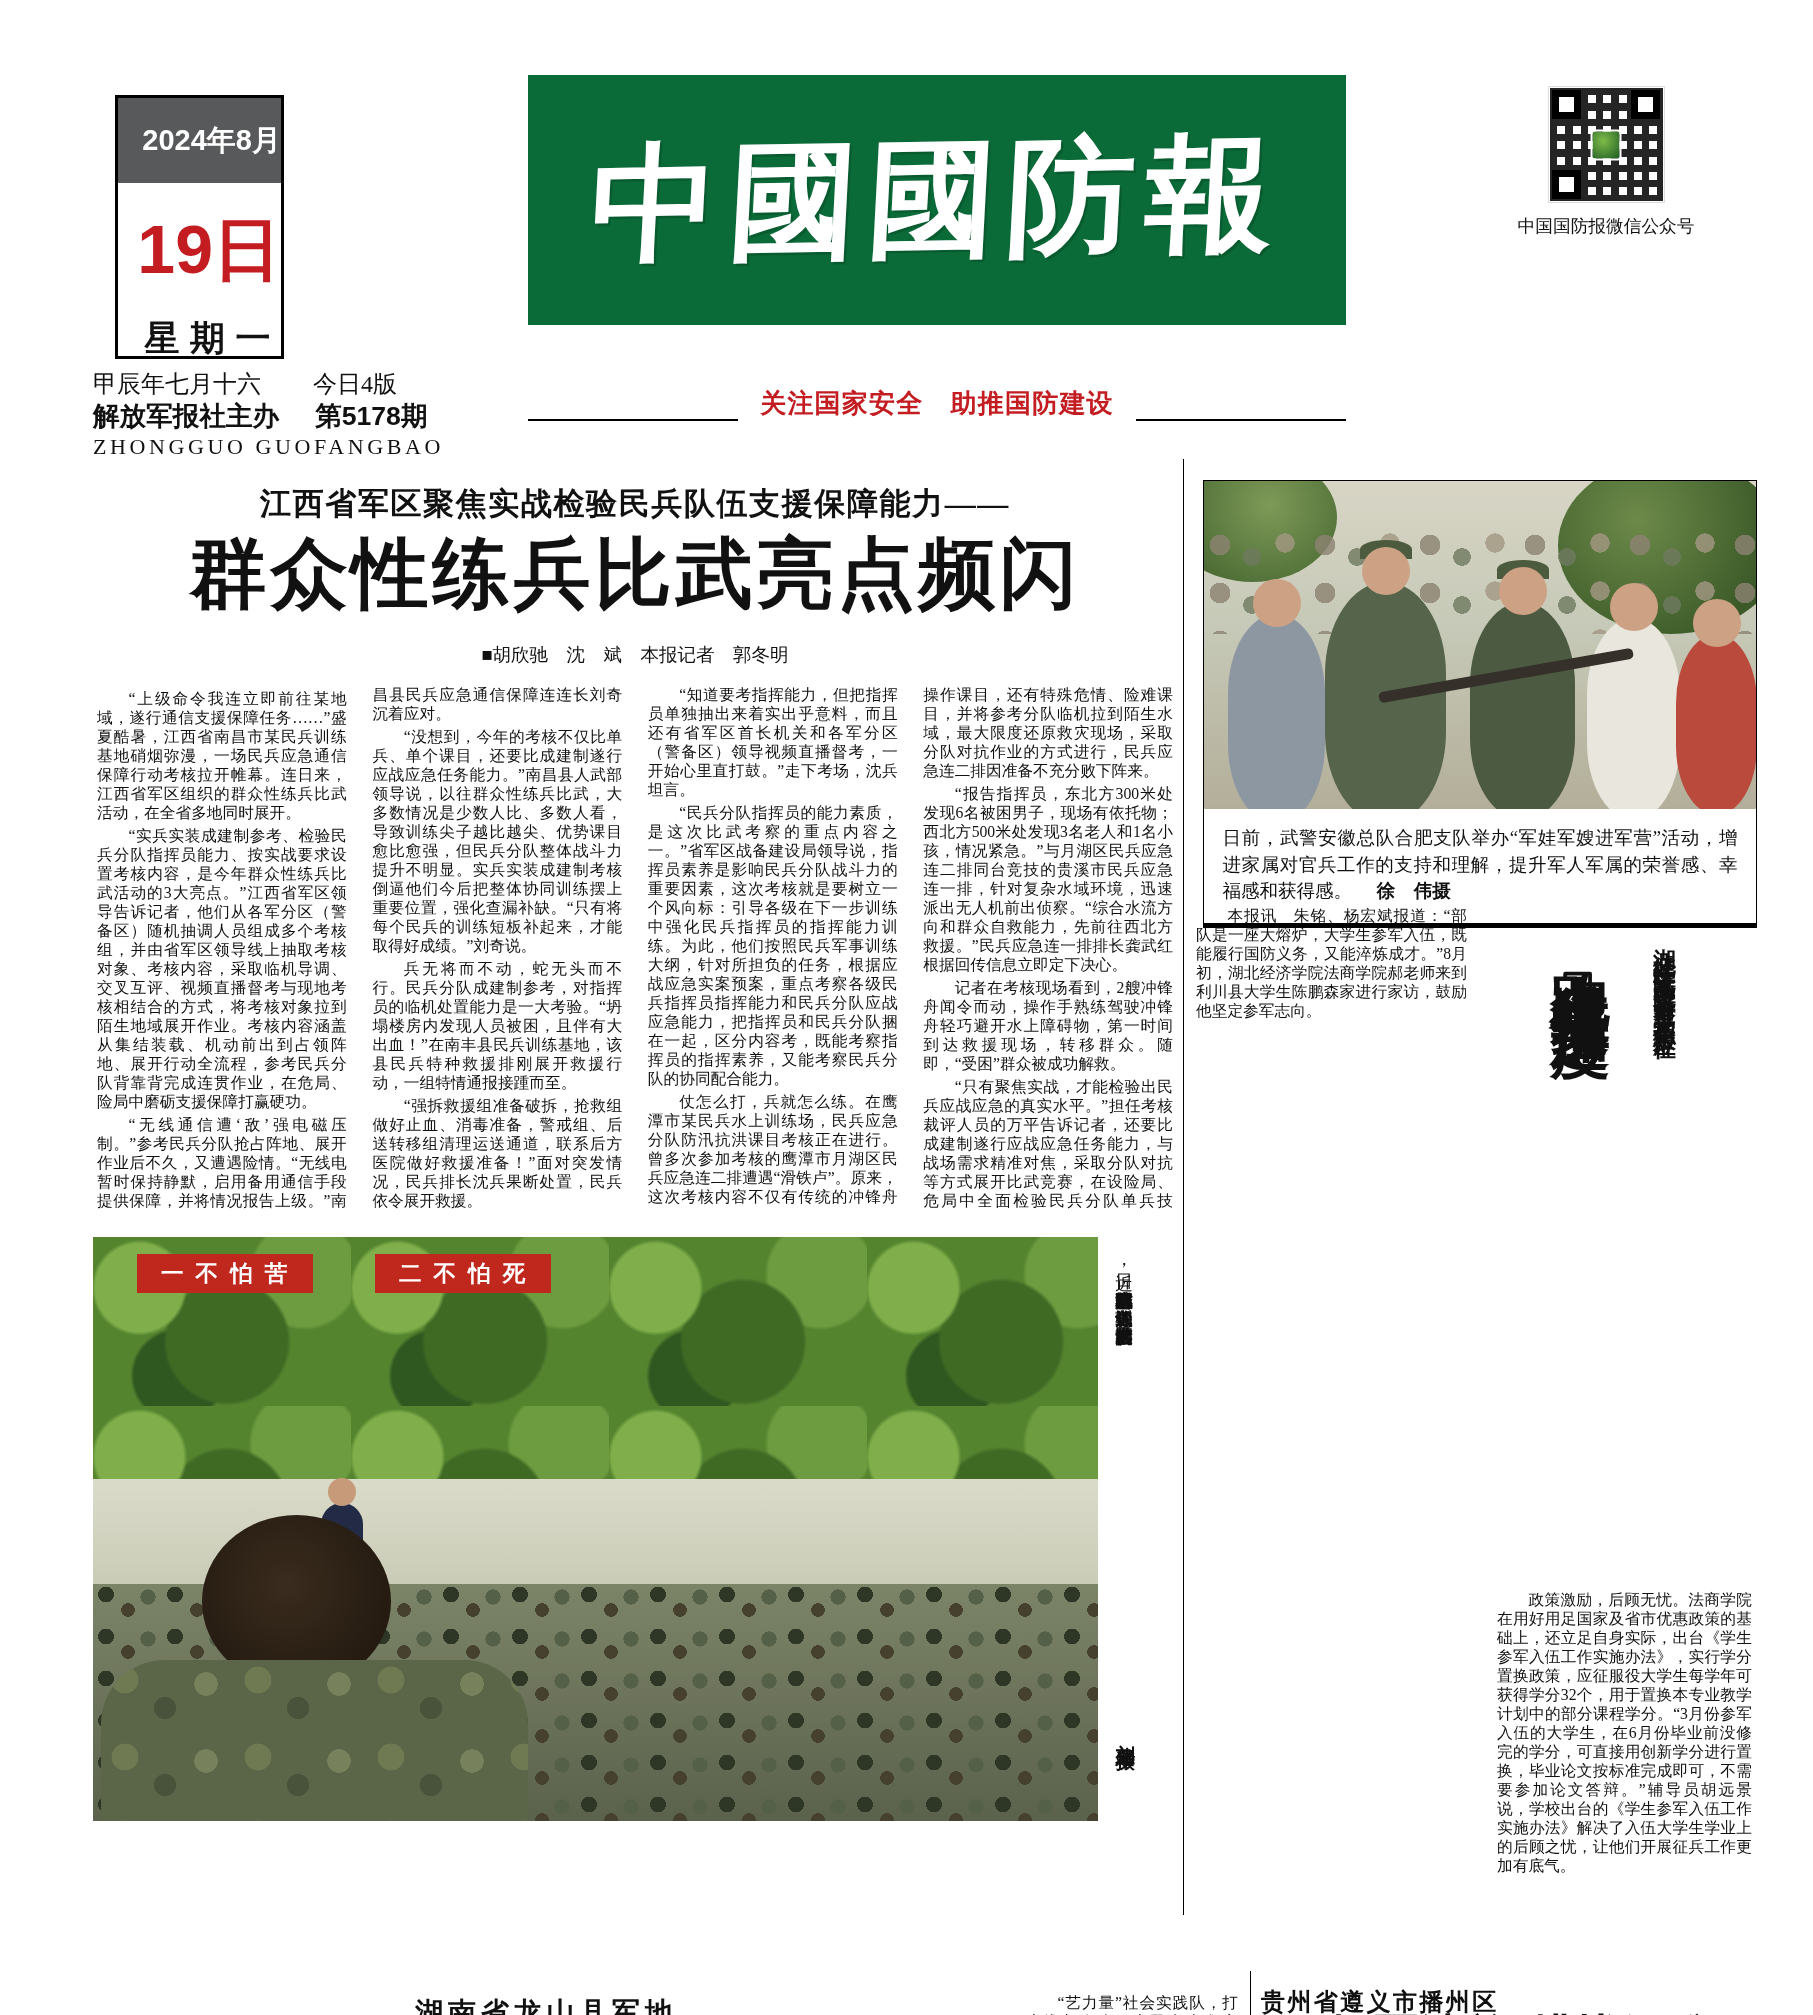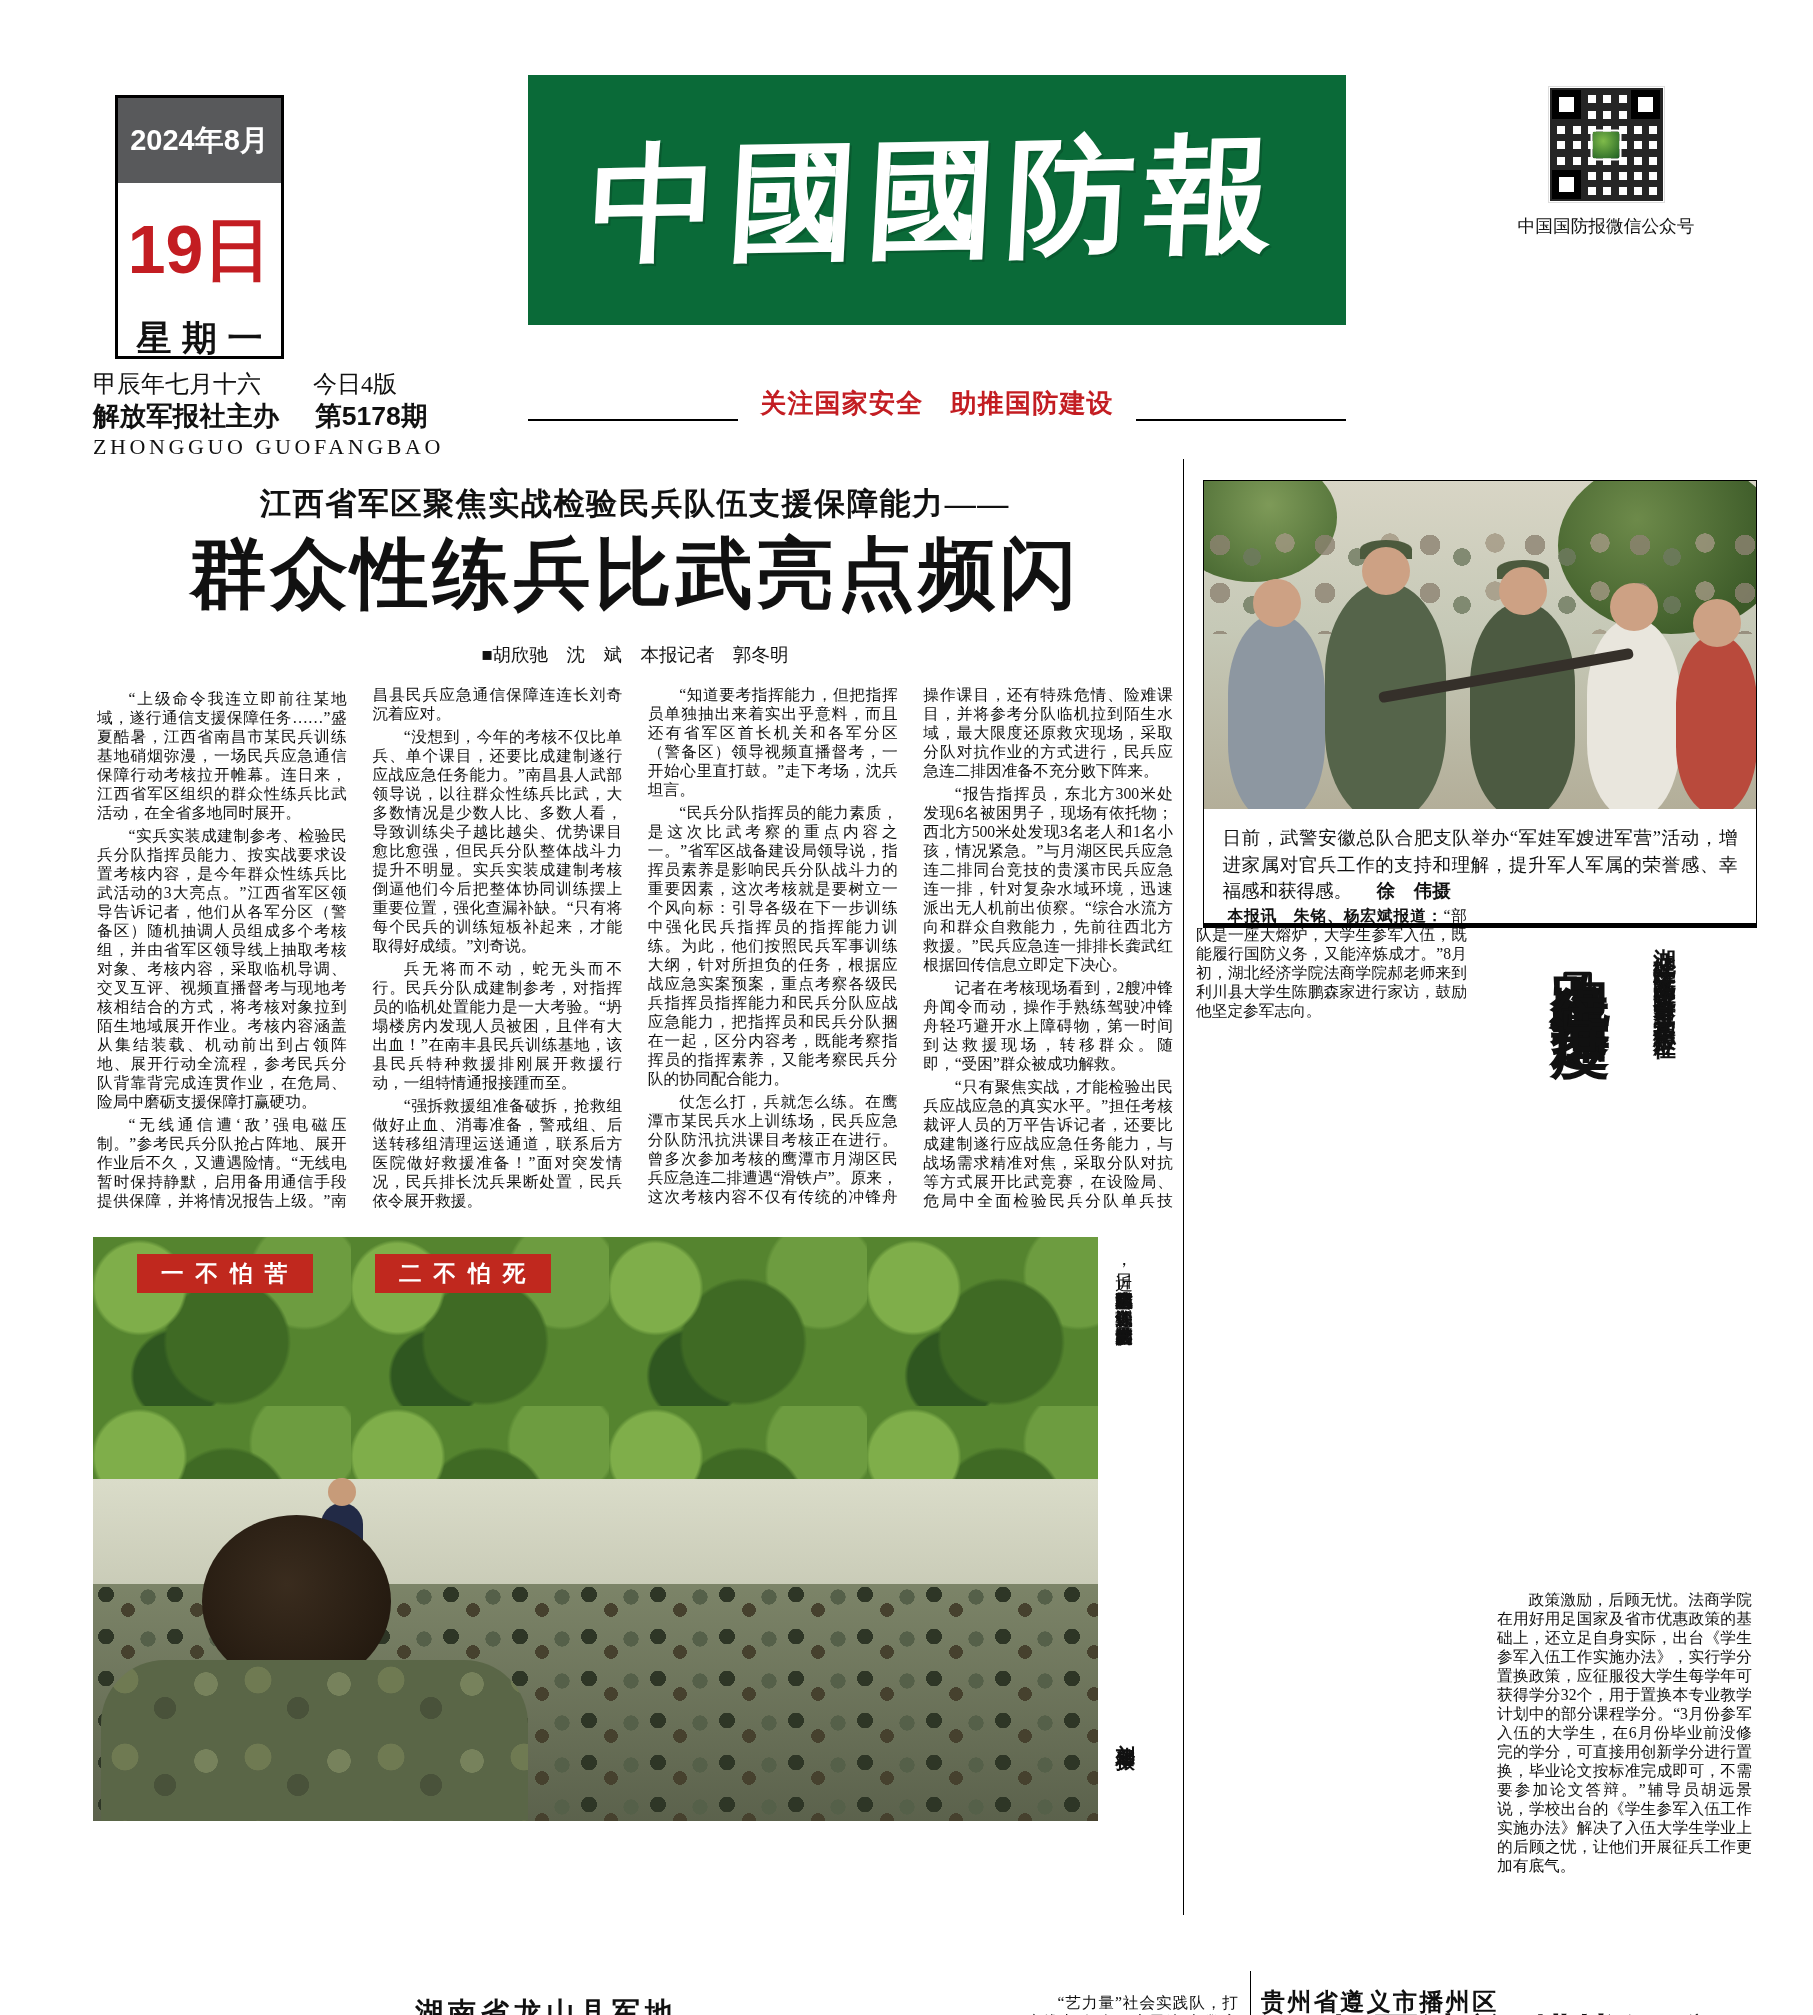--- a/index.html
+++ b/index.html
@@ -6,21 +6,21 @@
   :root{
     --serif:"Liberation Serif","DejaVu Serif",serif;
     --sans:"Liberation Sans","DejaVu Sans",sans-serif;
   }
   *{box-sizing:border-box;margin:0;padding:0}
   body{background:#888;font-family:var(--serif);color:#111}
   #page{position:relative;width:1813px;height:2532px;background:#fff;overflow:hidden;margin:0 auto}
   .abs{position:absolute}
 
   
-  .calendar{left:115px;top:95px;width:169px;height:264px;border:3.6px solid #000;background:#fff;text-align:center}
+  .calendar{left:115px;top:95px;width:169px;height:264px;border:3.6px solid #000;background:#fff;text-align:right}
   .cal-month{height:85px;background:var(--calendar_gray,#58595b);color:#fff;font:700 29px/85px var(--sans)}
   .cal-day{margin-top:22px;color:var(--accent_red,#c31d22);font:900 68px var(--sans)}
   .cal-week{margin-top:19.3px;font:900 35px var(--sans);letter-spacing:10.5px;text-indent:10.5px}
   .lunar-line{left:93px;top:368px;width:443px;font:24px var(--serif);white-space:nowrap}
   .lunar-line .gap{display:inline-block;width:52px}
   .publisher-line{left:93px;top:398px;width:484px;font:700 26.6px var(--sans);white-space:nowrap}
   .publisher-line .gap{display:inline-block;width:36px}
   .pinyin{left:93px;top:434px;font:22px var(--serif);letter-spacing:3.6px;white-space:nowrap}
 
   .masthead{left:528px;top:75px;width:818px;height:250px;background:var(--masthead_green,#0a6a38);display:flex;align-items:center;justify-content:center;overflow:hidden}
@@ -61,21 +61,21 @@
 
   .tp-cap{padding:16px 18.5px 18.5px;font:18.5px/26.6px var(--serif);text-align:justify}
   .tp-cap .cap-text{text-indent:2em}
   .tp-credit{font-family:var(--sans);font-weight:700;margin-left:20px;white-space:nowrap}
 
   
   .ra-col1{left:1192px;top:902px;width:279px;height:1010px}
   .ra-headline{left:1539px;top:925px;height:661px;writing-mode:vertical-rl;font:900 60px var(--sans);letter-spacing:4.8px;white-space:nowrap}
   .ra-subhead{left:1649px;top:931px;height:596px;writing-mode:vertical-rl;font:600 22.6px var(--sans);letter-spacing:4px;white-space:nowrap}
   .ra-col2{left:1493px;top:1586px;width:263px;height:332px}
-  .lede{font-family:var(--sans);font-weight:700}
+  .lede{font-family:var(--sans);font-weight:400}
 
   
   .middle-photo{left:93px;top:1237px;width:1005px;height:584px;overflow:hidden;background:#cfd2c2}
   .mp-trees{position:absolute;left:0;right:0;top:0;height:242px;background-color:#55842f;background-image:radial-gradient(circle at 18% 30%,#7fae4a 0 44px,transparent 48px),radial-gradient(circle at 52% 62%,#3f6a24 0 60px,transparent 64px),radial-gradient(circle at 82% 22%,#6d9c40 0 52px,transparent 56px),radial-gradient(circle at 33% 82%,#2f5720 0 44px,transparent 48px);background-size:258px 169px}
   .mp-ground{position:absolute;left:0;right:0;top:242px;height:117px;background:linear-gradient(#dadcc9,#c8cab6)}
   .mp-crowd{position:absolute;left:0;right:0;top:347px;bottom:0;background-color:#7c8468;background-image:radial-gradient(circle 8px at 13px 10.5px,#2e3626 97%,transparent),radial-gradient(circle 6.9px at 35px 26px,#46412e 97%,transparent),radial-gradient(circle 7.7px at 55px 13px,#556049 97%,transparent),linear-gradient(rgba(30,34,24,0),rgba(30,34,24,.35));background-size:69px 42px,69px 42px,69px 42px,100% 100%}
   .mp-performer{position:absolute;left:228px;top:266px;width:42px;height:125px;background:#222a46;border-radius:21px 21px 0 0}
   .mp-performer::before{content:"";position:absolute;left:50%;top:-25px;transform:translateX(-50%);width:28px;height:28px;border-radius:50%;background:#c79b79}
   .mp-bighead-hair{position:absolute;left:109px;bottom:133px;width:189px;height:173px;border-radius:50%;background:radial-gradient(circle at 45% 40%,#3a2c1e,#241a10 75%)}
   .mp-bigbody{position:absolute;left:8px;bottom:-12px;width:427px;height:173px;border-radius:64px 64px 0 0;background-color:#5a6647;background-image:radial-gradient(circle 13.7px at 24px 20px,#6f7a52 96%,transparent),radial-gradient(circle 11.3px at 64px 48px,#49523a 96%,transparent),radial-gradient(circle 12px at 105px 24px,#77825c 96%,transparent);background-size:133px 77px}

